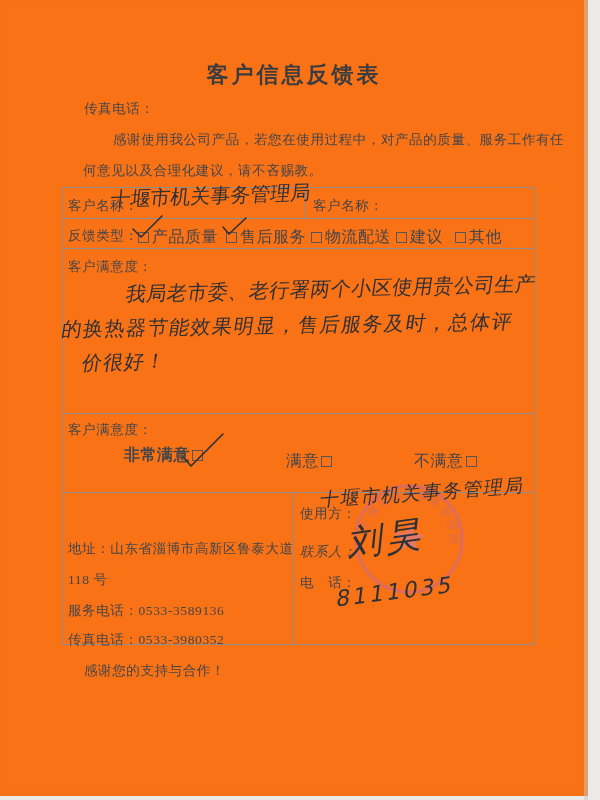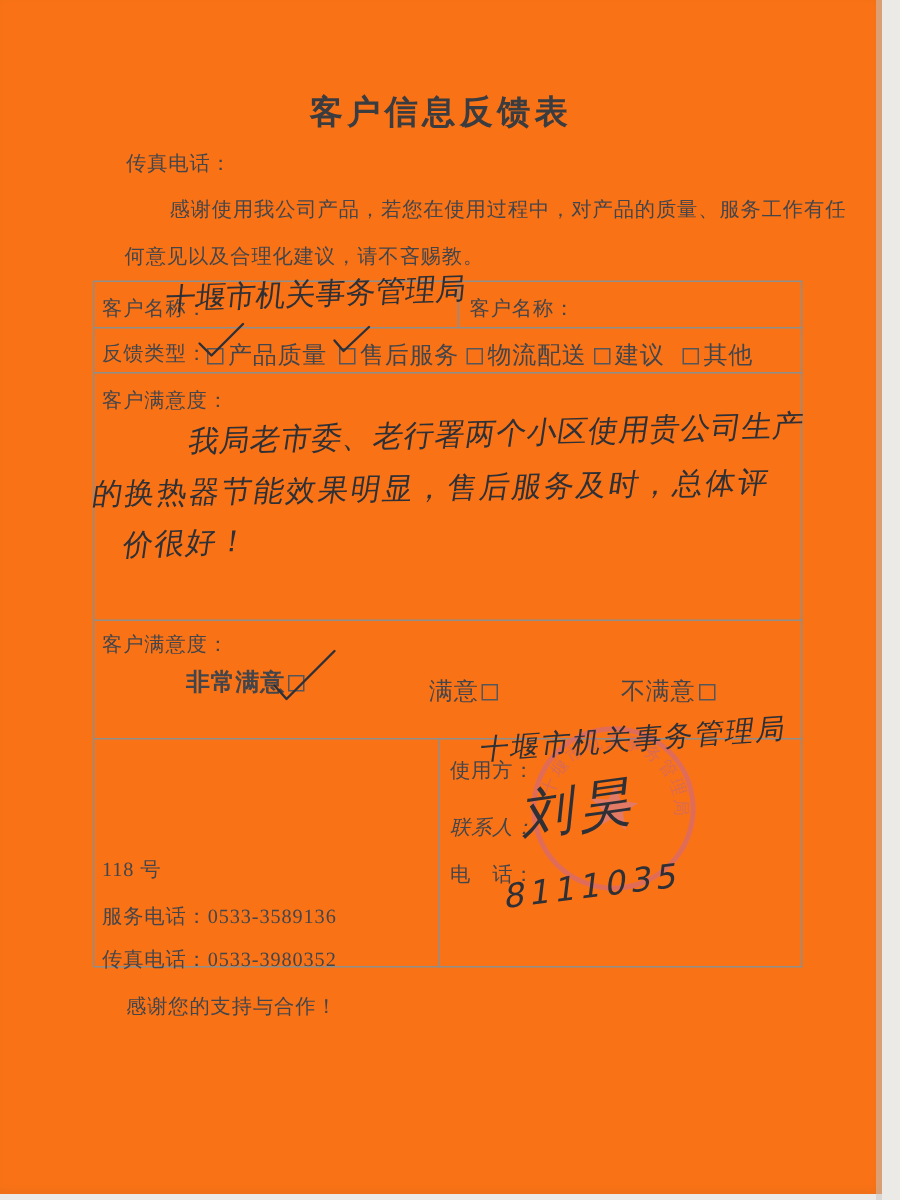--- a/index.html
+++ b/index.html
@@ -92,20 +92,21 @@
   <div class="hw" style="left:84px; top:350px; font-size:20px; letter-spacing:1px; transform:rotate(-2deg) skewX(-10deg);">价很好！</div>
 
   <div class="printed" style="left:68px; top:421px;">客户满意度：</div>
   <div class="opt opt-after" style="left:124px; top:445px;font-weight:bold;"><span>非常满意</span><span class="cb"></span></div>
   <div class="opt opt-after" style="left:286px; top:451px;"><span>满意</span><span class="cb"></span></div>
   <div class="opt opt-after" style="left:414px; top:451px;"><span>不满意</span><span class="cb"></span></div>
   <svg class="check-svg" style="left:177px; top:430px;" width="52" height="40">
     <polyline points="6,27 14,36 46,4" fill="none" stroke="#2f3036" stroke-width="1.6" stroke-linecap="round" stroke-linejoin="round"></polyline>
   </svg>
 
+  <div class="printed" style="left:68px; top:540px;"><span>地址：</span><span>山东省淄博市高新区鲁泰大道</span></div>
   <div class="printed" style="left:68px; top:571px;">118 号</div>
   <div class="printed" style="left:68px; top:602px;"><span>服务电话：</span><span>0533-3589136</span></div>
   <div class="printed" style="left:68px; top:631px;"><span>传真电话：</span><span>0533-3980352</span></div>
 
   <div class="printed" style="left:300px; top:505px;">使用方：</div>
   <div class="printed" style="left:300px; top:543px;font-style:italic;">联系人：</div>
   <div class="printed" style="left:300px; top:574px;">电　话：</div>
 
   <svg class="stamp-svg" style="left:350px; top:480px;" width="118" height="118" viewBox="0 0 120 120">
     <g transform="rotate(6 60 60)">

